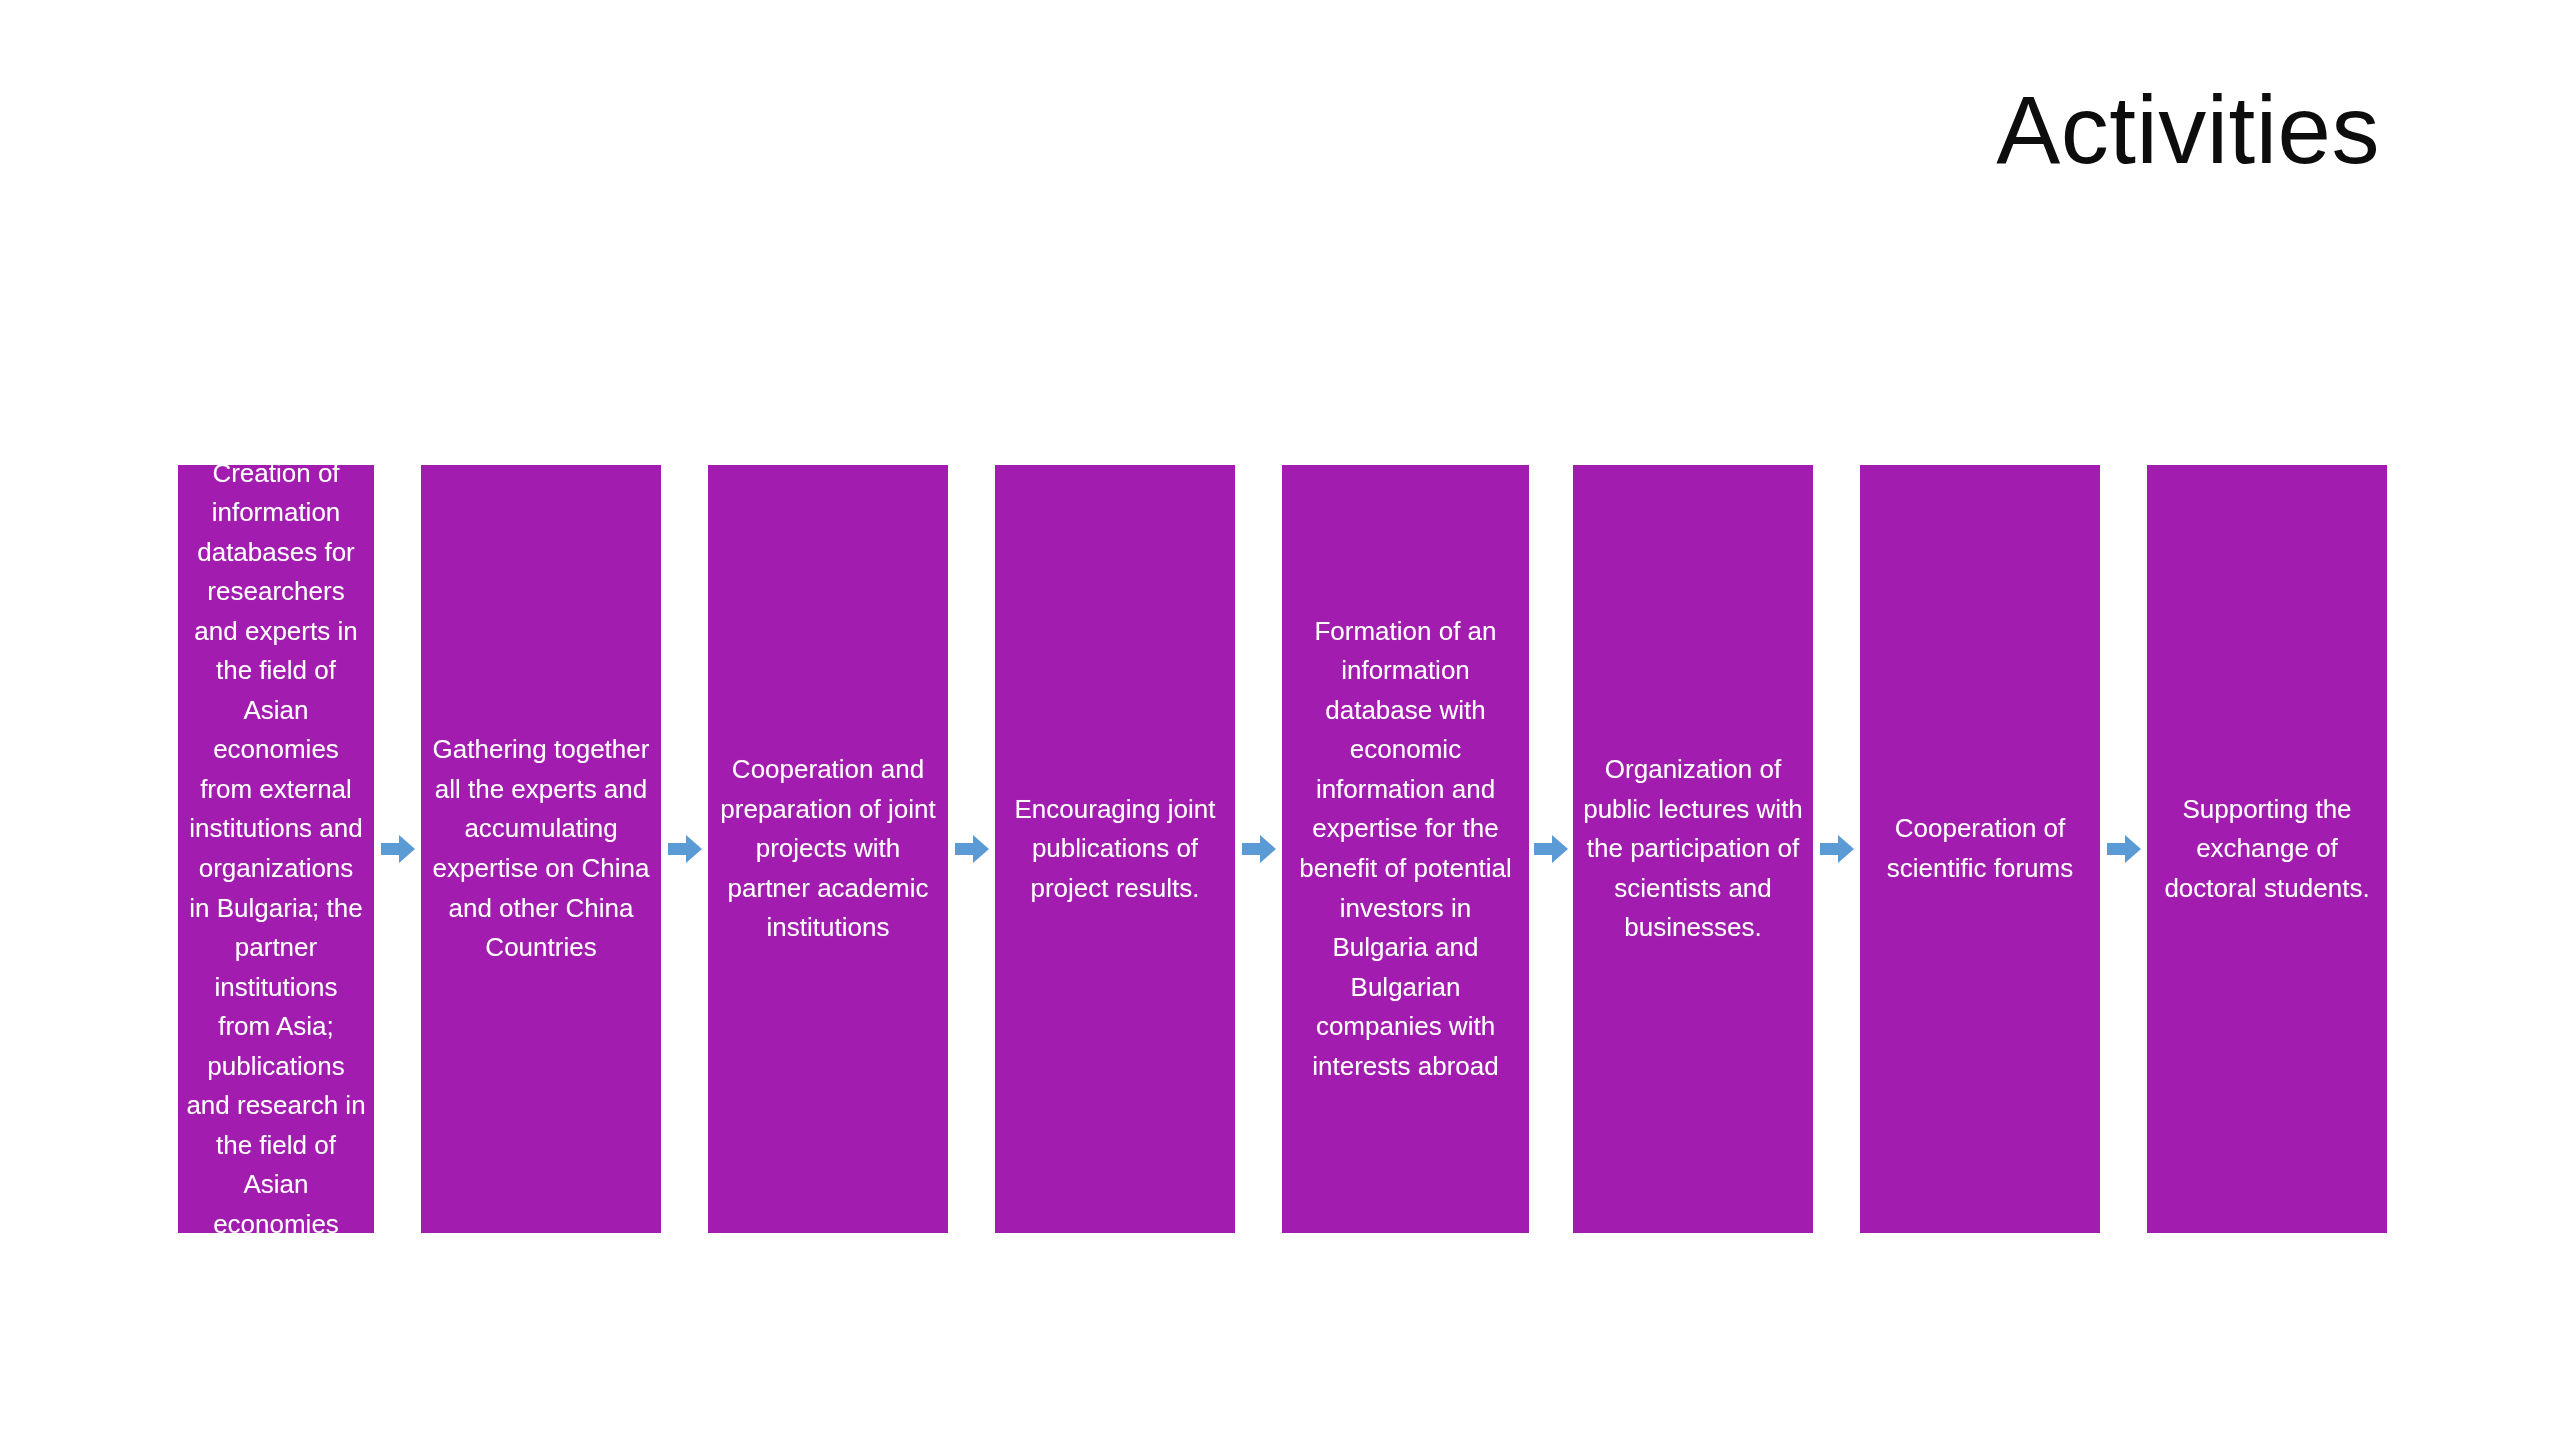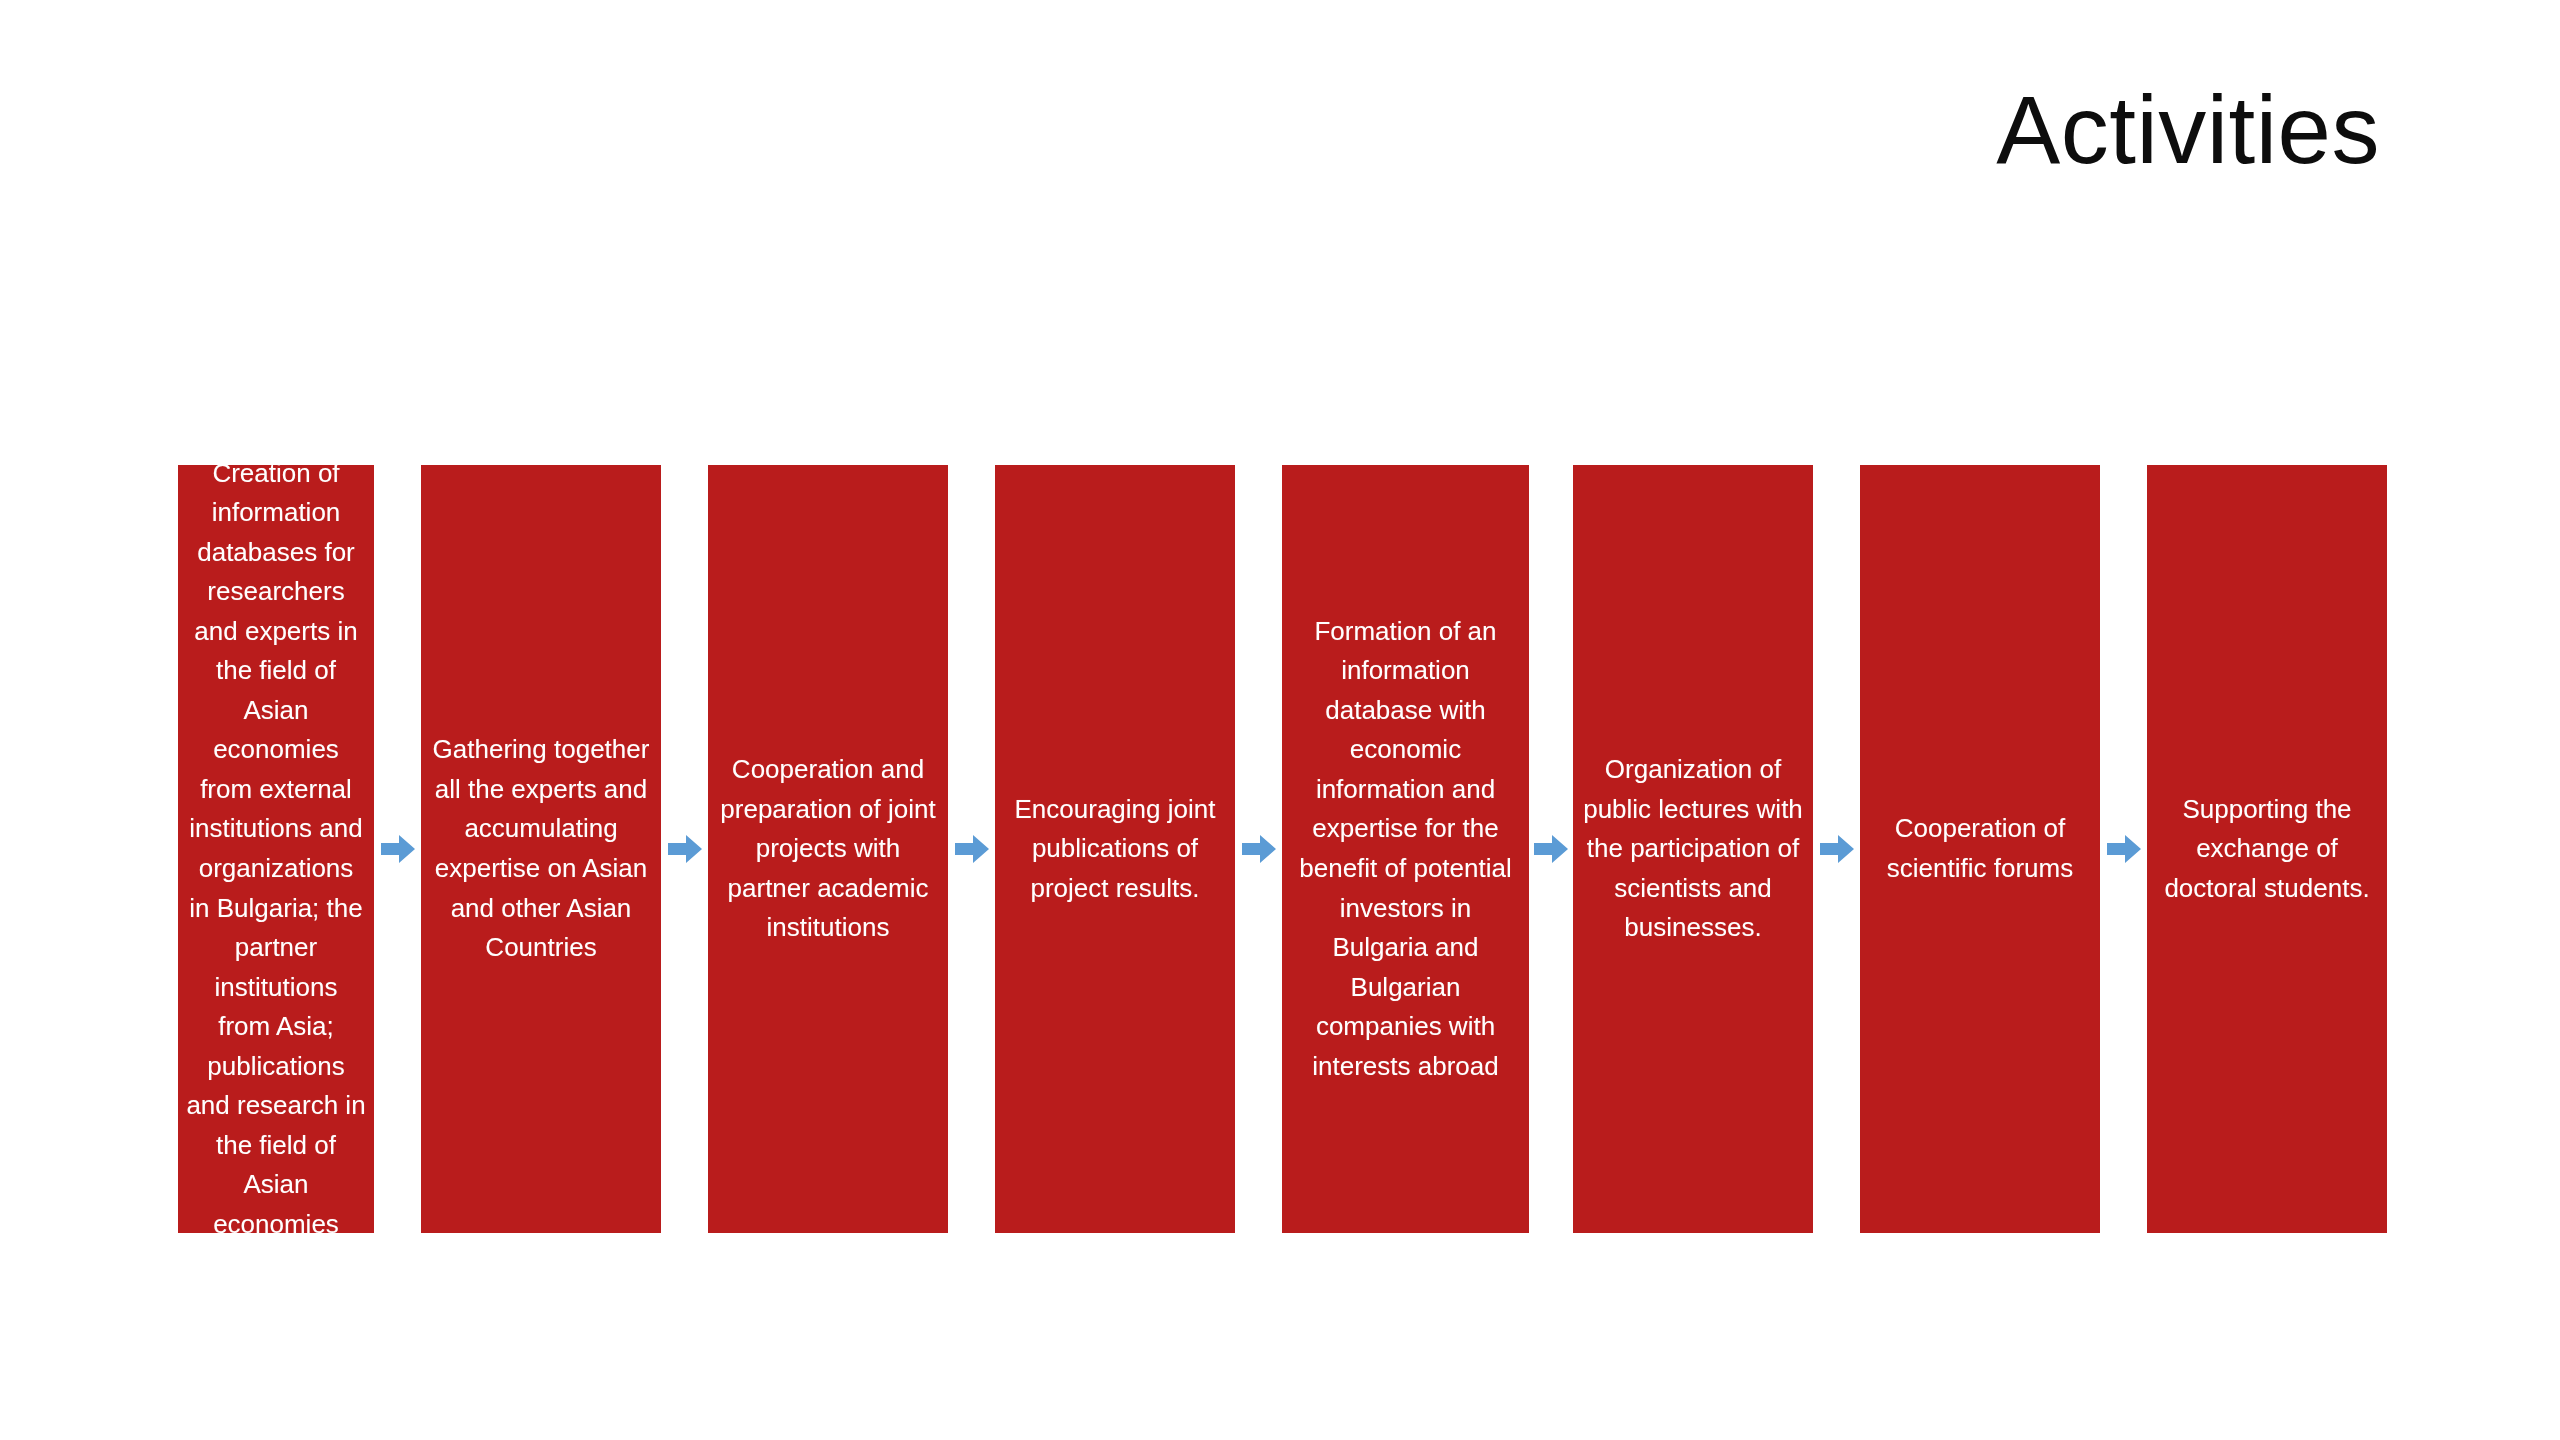--- a/index.html
+++ b/index.html
@@ -38,21 +38,21 @@
     top: 465px;
     width: 2210px;
     height: 768px;
     display: flex;
     flex-direction: row;
     align-items: stretch;
     justify-content: flex-start;
   }
 
   .chevron-step {
-    background: #b91c1c;
+    background: #a21caf;
     position: relative;
     display: flex;
     align-items: center;
     justify-content: center;
     box-sizing: border-box;
     padding: 6px 8px;
     flex: 0 0 auto;
     height: 768px;
   }
 
@@ -89,21 +89,21 @@
   </div>
   <div class="step-arrow" style="width:47px;">
     <span>
       <svg width="34" height="34" viewBox="0 0 34 34" aria-hidden="true">
         <polygon points="0,11 18,11 18,3 34,17 18,31 18,23 0,23" fill="#5B9BD5"></polygon>
       </svg>
     </span>
   </div>
 
   <div class="chevron-step" style="width:240px;">
-    <div class="step-text">Gathering together all the experts and accumulating expertise on Asian and other Asian Countries</div>
+    <div class="step-text">Gathering together all the experts and accumulating expertise on China and other China Countries</div>
   </div>
   <div class="step-arrow" style="width:47px;">
     <span>
       <svg width="34" height="34" viewBox="0 0 34 34" aria-hidden="true">
         <polygon points="0,11 18,11 18,3 34,17 18,31 18,23 0,23" fill="#5B9BD5"></polygon>
       </svg>
     </span>
   </div>
 
   <div class="chevron-step" style="width:240px;">

